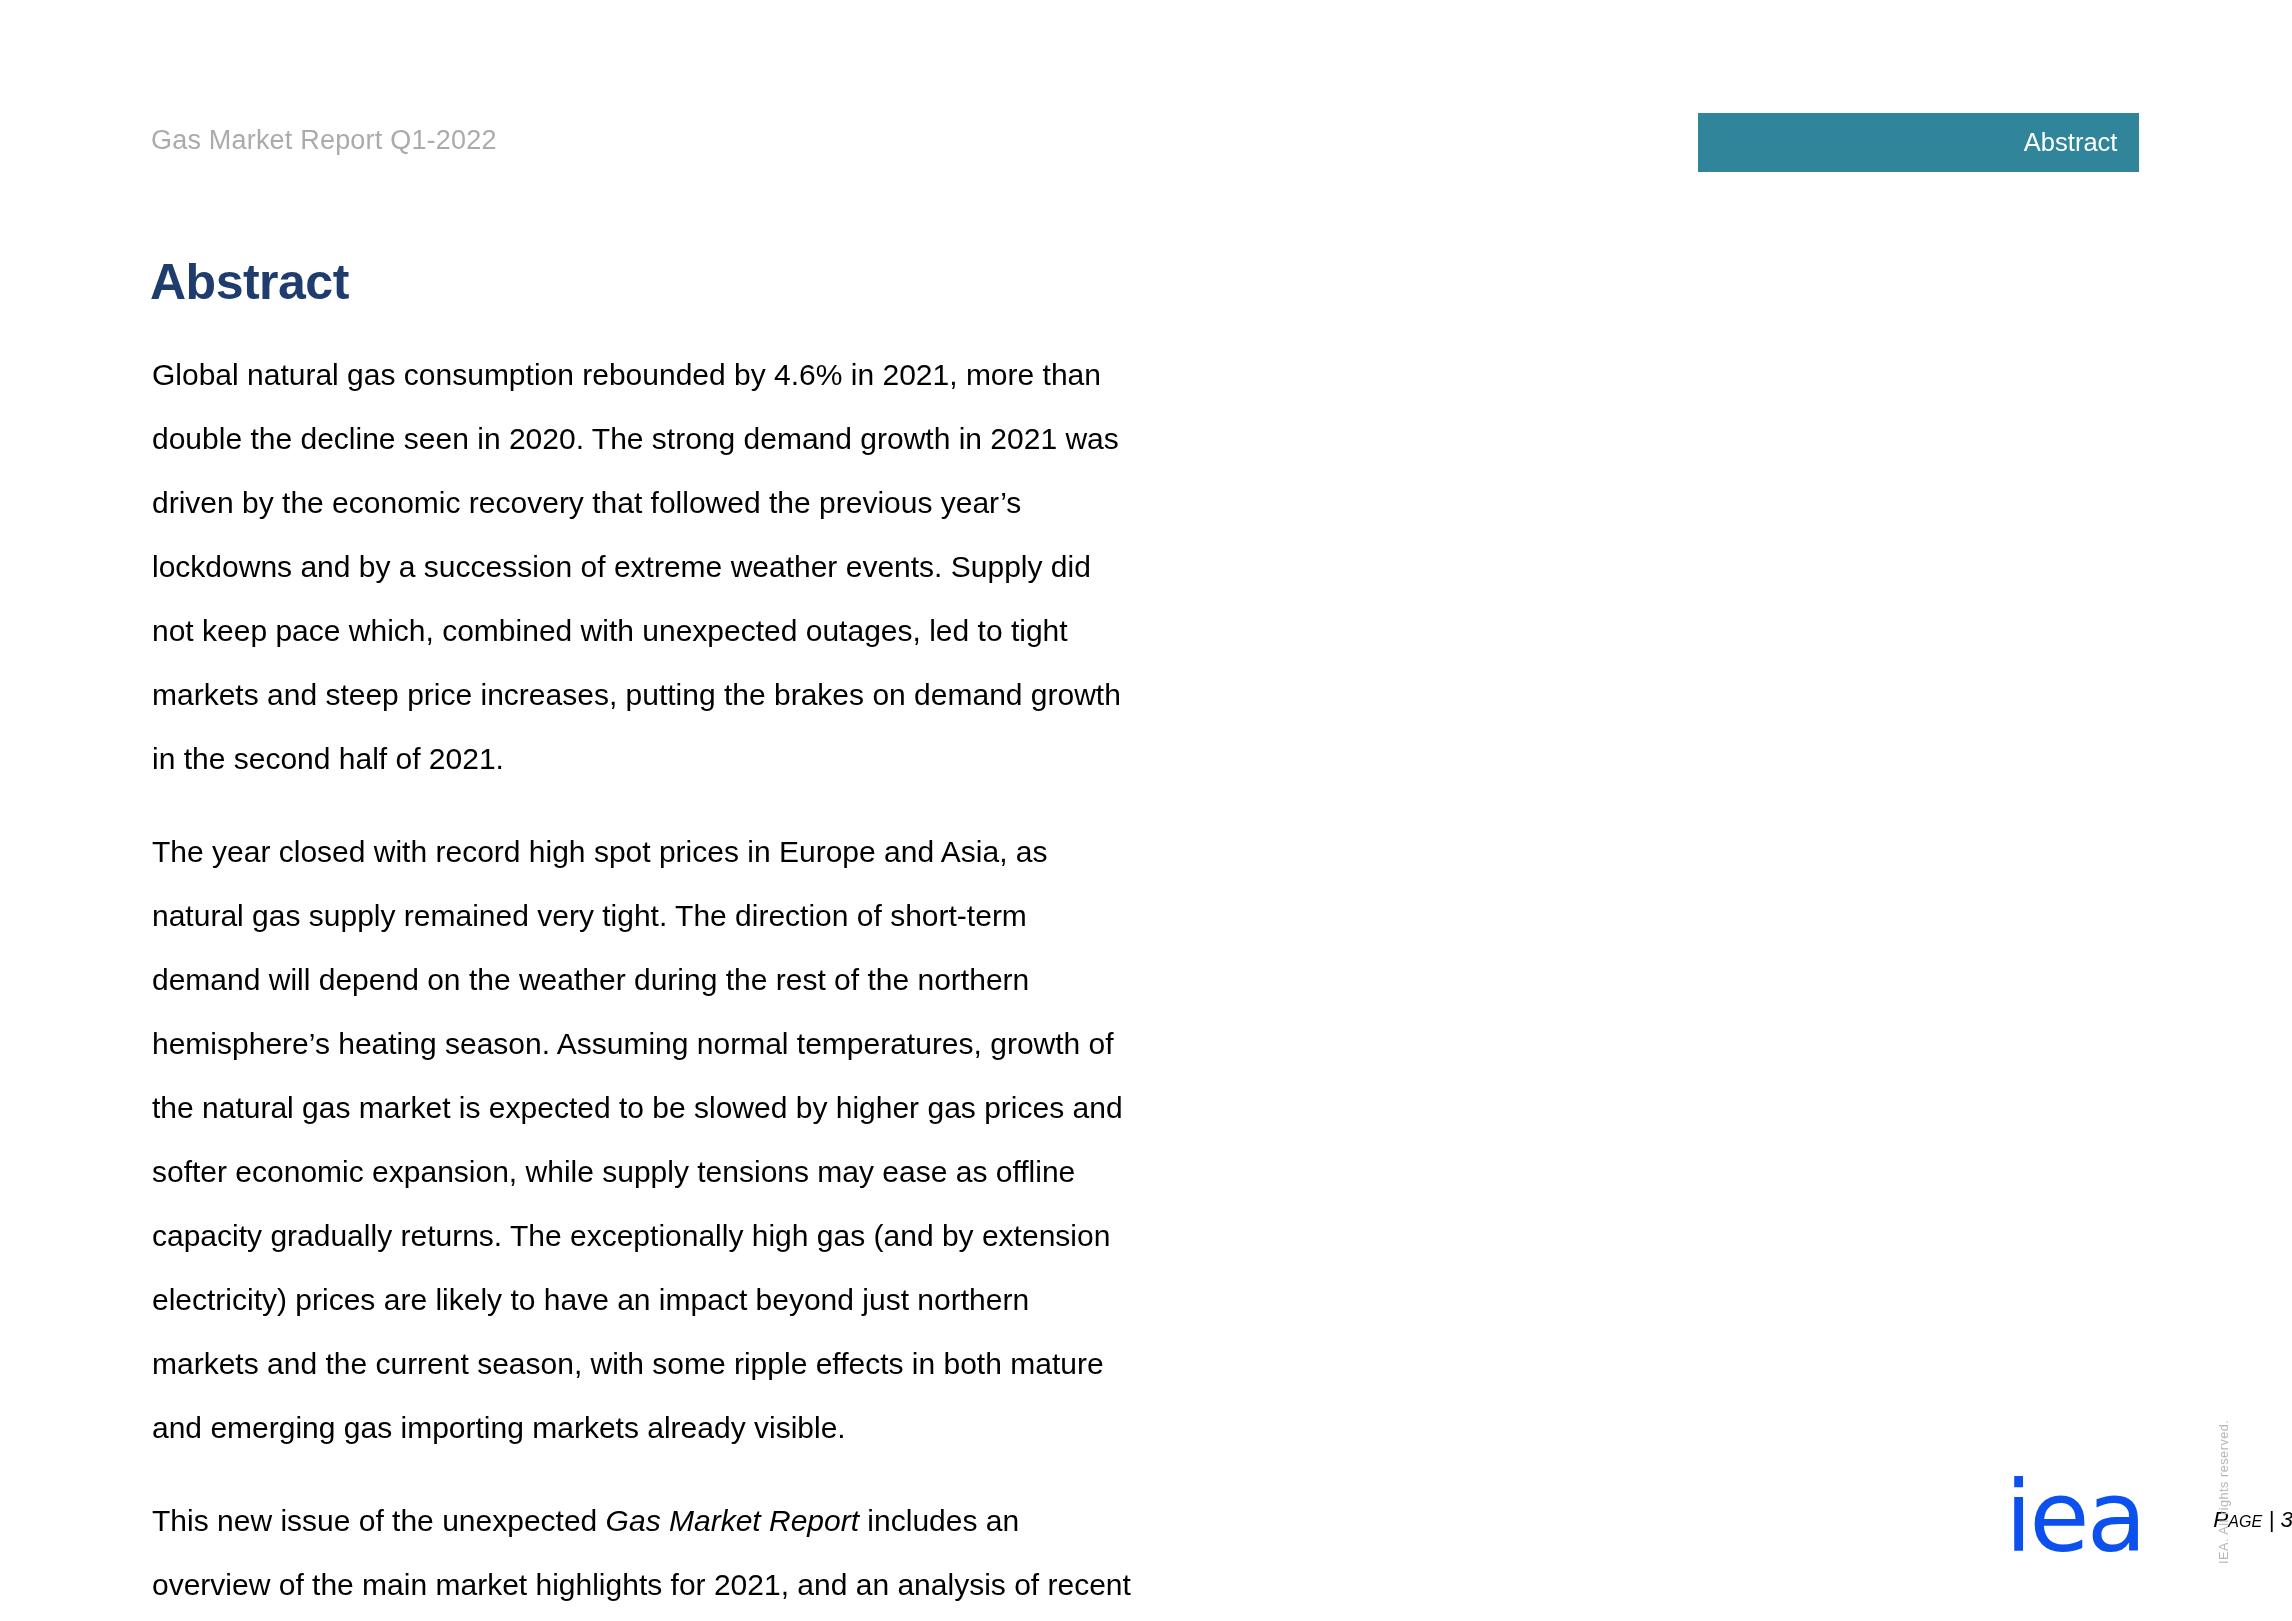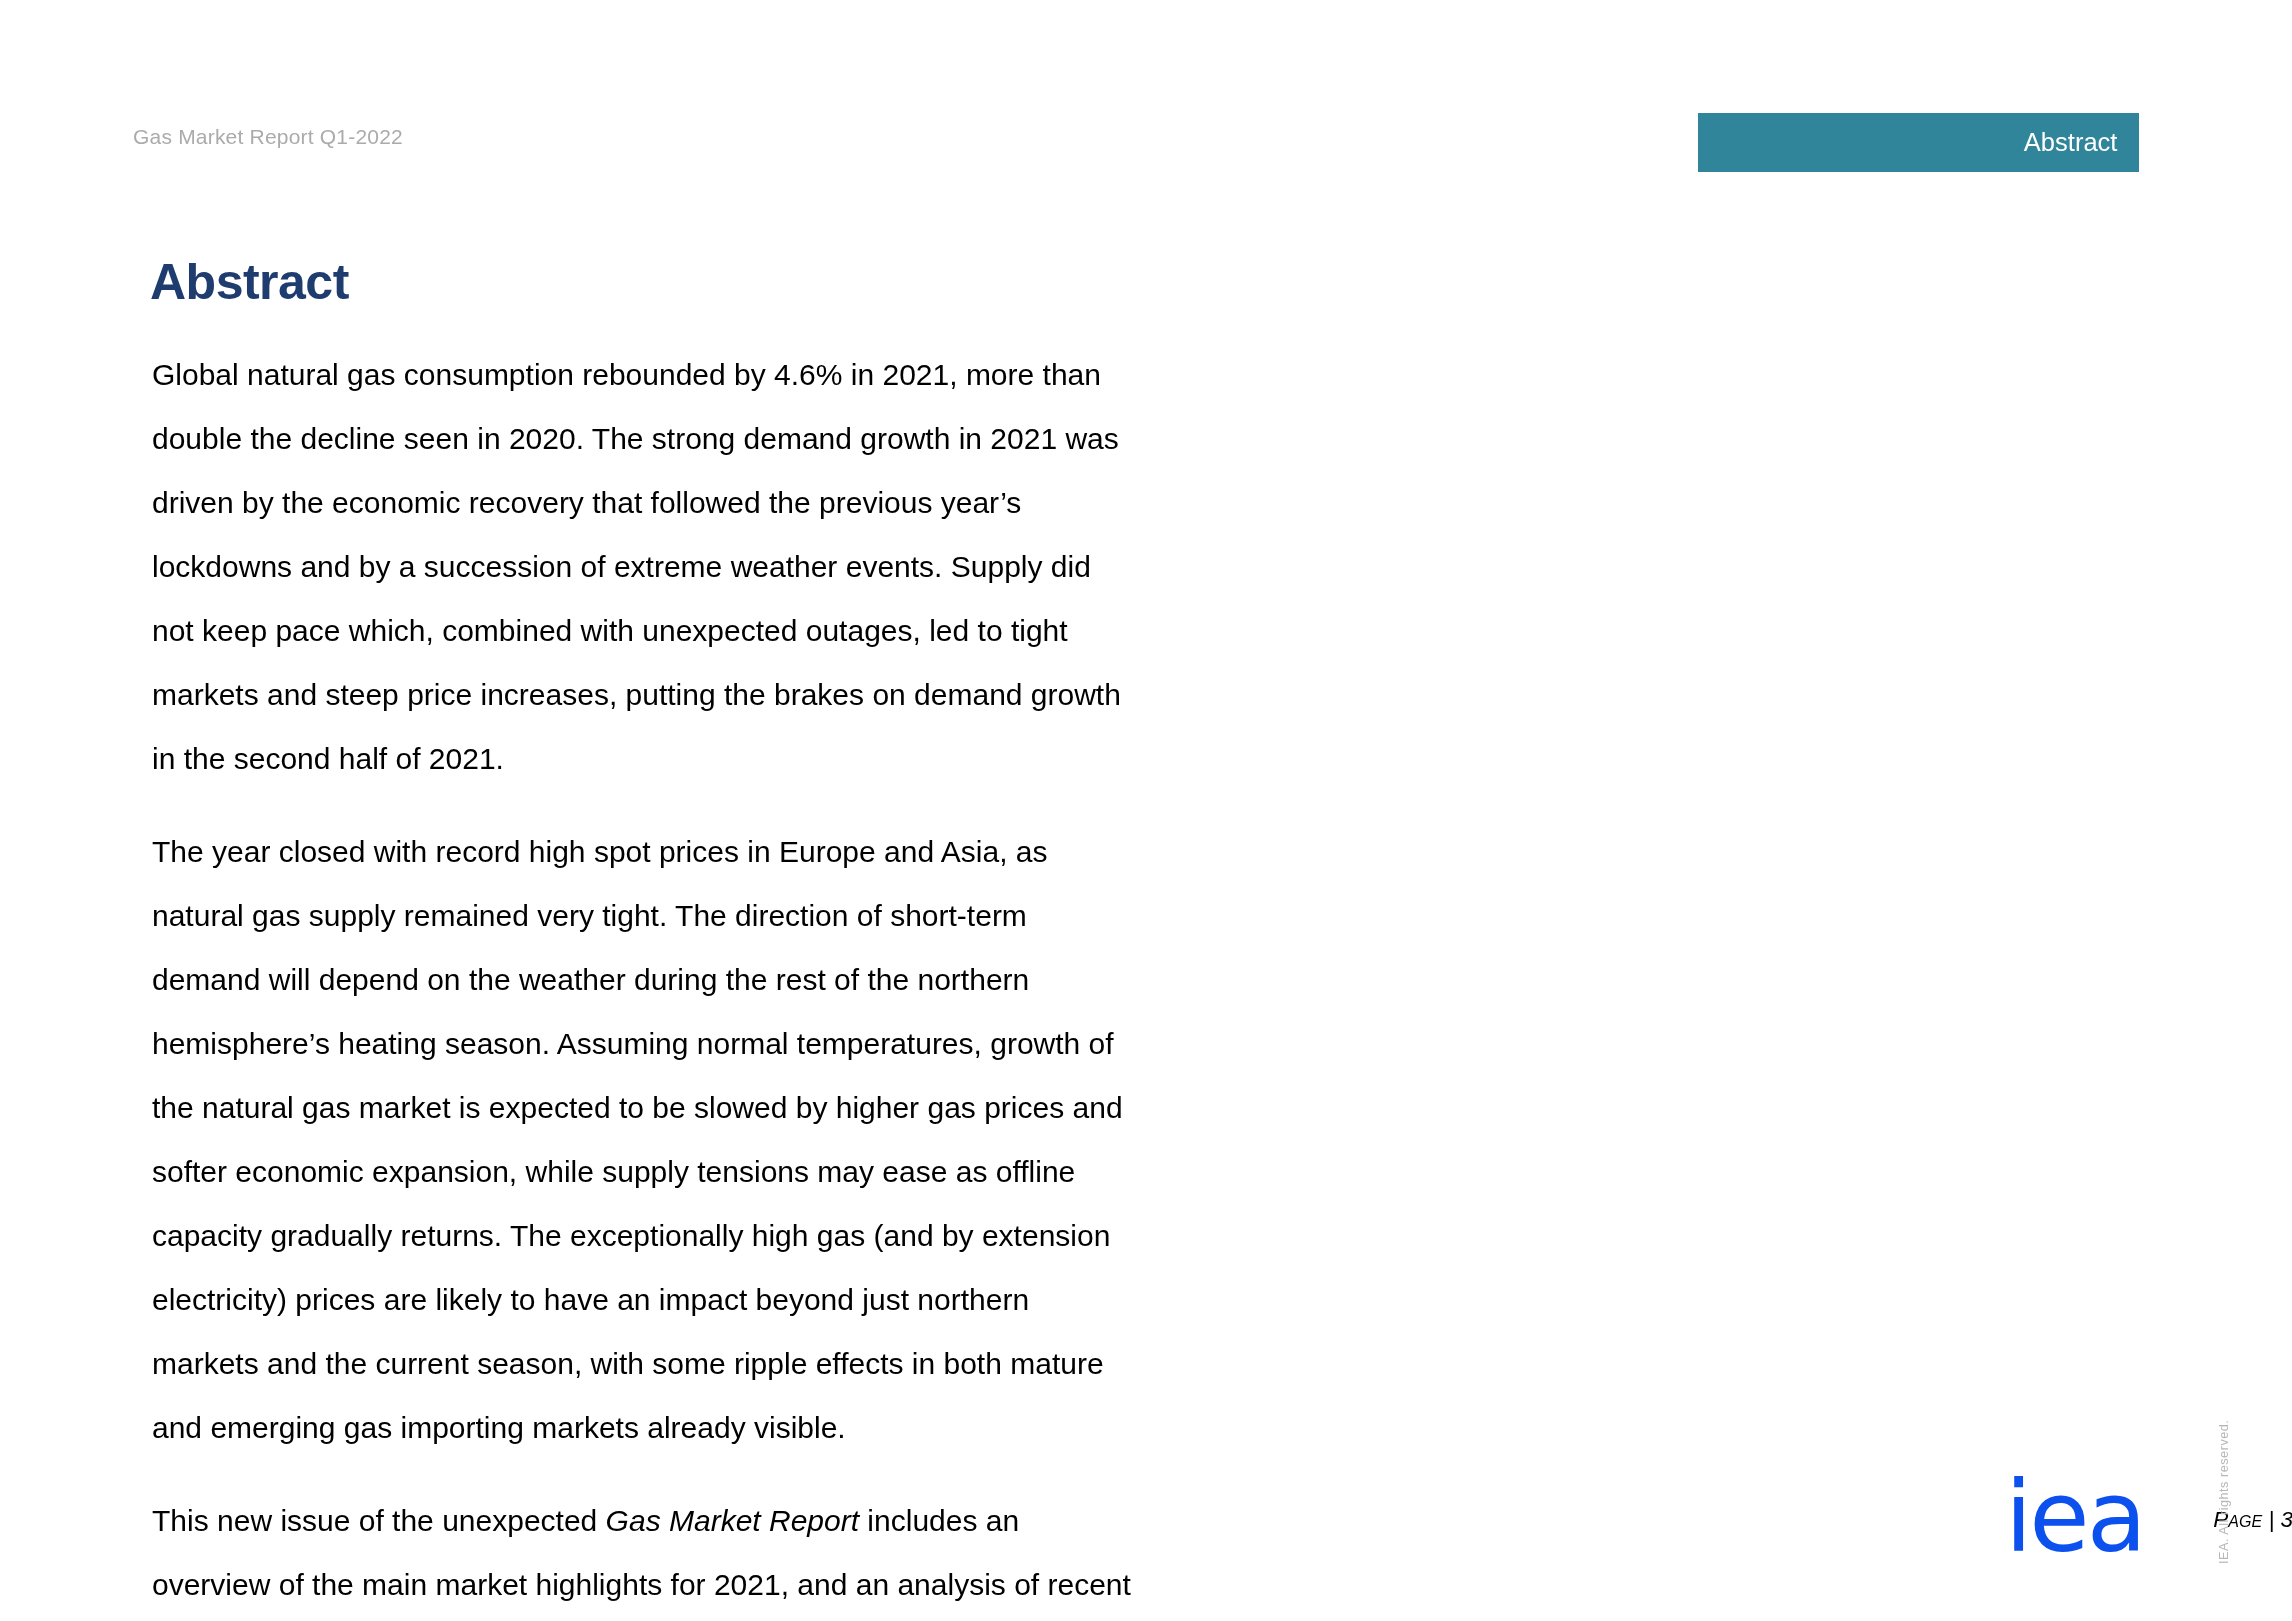--- a/index.html
+++ b/index.html
@@ -7,23 +7,23 @@
     position: relative;
     width: 2293px;
     height: 1621px;
     background: #ffffff;
     overflow: hidden;
     font-family: "Liberation Sans", sans-serif;
     color: #000;
   }
   .running-header {
     position: absolute;
-    left: 133px;
+    left: 151px;
     top: 125px;
-    font-size: 21px;
+    font-size: 27px;
     color: var(--header-gray, #ABABAB);
     letter-spacing: 0.2px;
   }
   .chapter-banner {
     position: absolute;
     left: 1698px;
     top: 113px;
     width: 441px;
     height: 59px;
     background: var(--banner-teal, #30859A);

